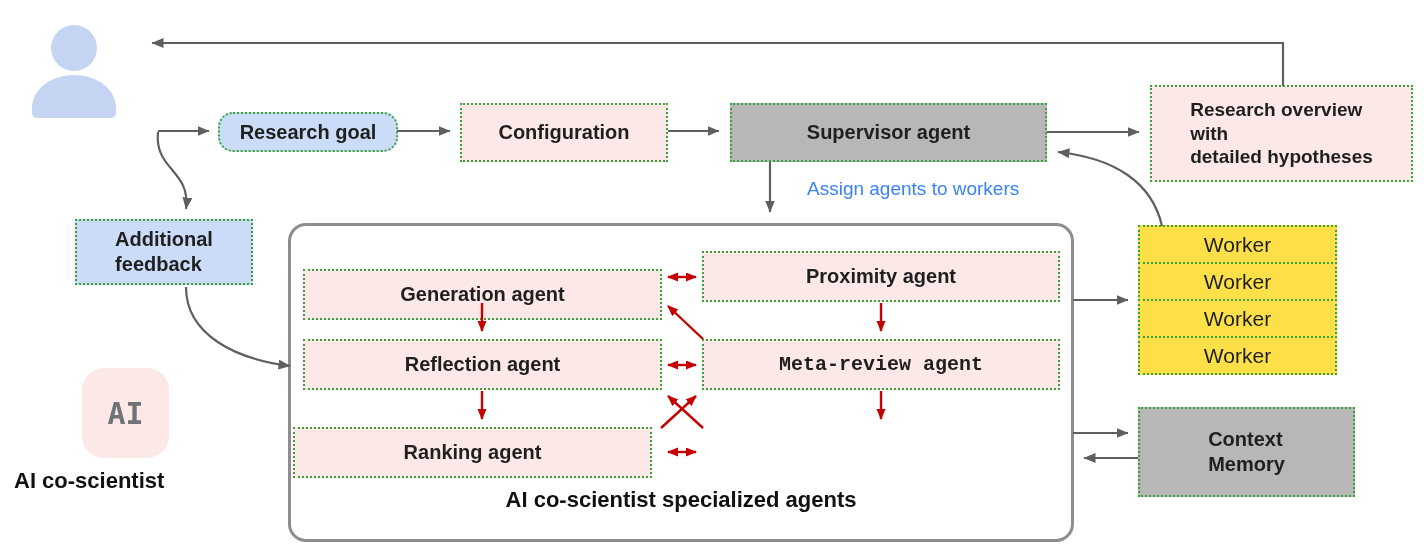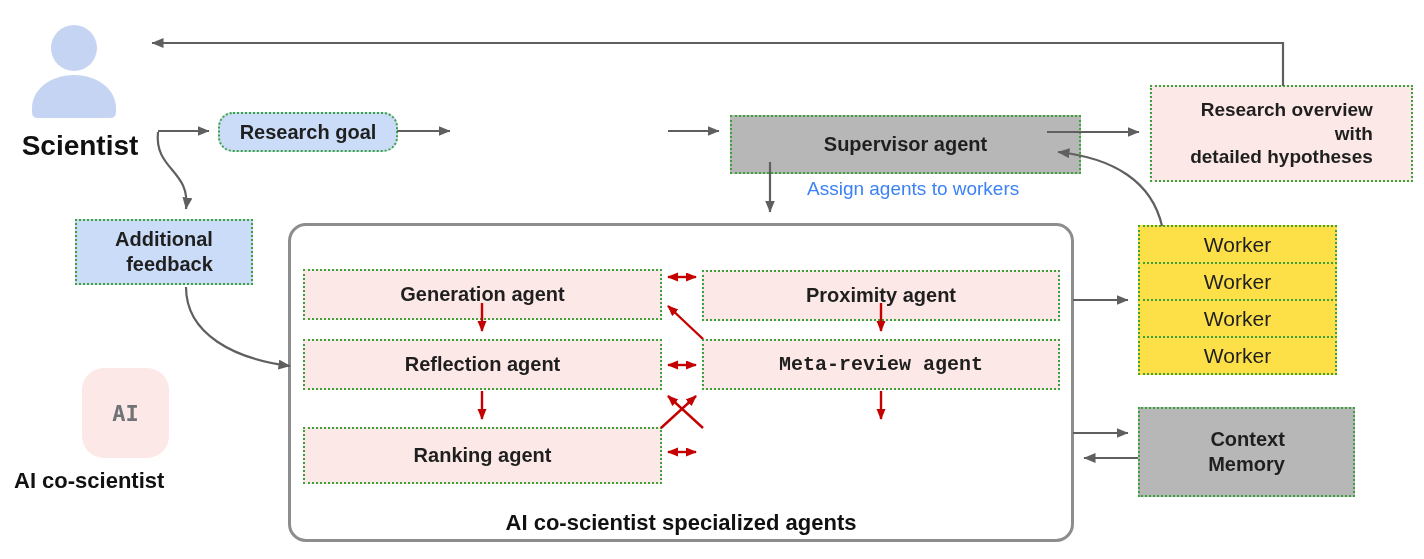--- a/index.html
+++ b/index.html
@@ -8,21 +8,21 @@
     width:1424px;height:559px;
     background:#ffffff;
     font-family:"Liberation Sans", sans-serif;
     color:#1f1f1f;
     overflow:hidden;
   }
   .box{
     position:absolute;
     box-sizing:border-box;
     display:flex;align-items:center;justify-content:center;
-    text-align:right;
+    text-align:left;
     border:2px dotted #3ba23b;
     font-weight:bold;font-size:20px;line-height:1.25;
     white-space:pre-line;
   }
   .blue{background:#cbdcf8;}
   .pink{background:#fce8e6;}
   .gray{background:#b7b7b7;}
   .panel{
     position:absolute;box-sizing:border-box;
     border:3px solid #8d8d8d;border-radius:18px;background:#ffffff;
@@ -39,61 +39,61 @@
     font-size:21px;font-weight:normal;
   }
   .worker-row:first-child{margin-top:0;}
   #workers{position:absolute;left:1138px;top:225px;}
   .annotation{position:absolute;font-size:19px;font-weight:normal;color:#3b82f6;margin-left:20px;}
   .ai-badge{
     position:absolute;left:82px;top:368px;width:87px;height:90px;
     background:#fce8e6;border-radius:22px;
     display:flex;align-items:center;justify-content:center;
     font-family:"DejaVu Sans Mono", monospace;
-    font-size:22px;font-weight:bold;color:#6f7276;
+    font-size:30px;font-weight:bold;color:#6f7276;
   }
   svg.layer{position:absolute;left:0;top:0;pointer-events:none;}
 </style>
 </head>
 <body>
 
 <div id="canvas">
 
   <div style="position:absolute;left:28px;top:22px;width:92px;height:96px;">
     <svg width="92" height="96" viewBox="0 0 92 96">
       <circle cx="46" cy="26" r="23" fill="#c6d4f3"></circle>
       <path d="M46,53 C22,53 4,68 4,86 L4,90 Q4,96 10,96 L82,96 Q88,96 88,90 L88,86 C88,68 70,53 46,53 Z" fill="#c6d4f3"></path>
     </svg>
   </div>
-  <div class="plain-label" style="left:8px;top:130px;width:144px;text-align:center;font-size:28px;">Scientist</div>
 
   <div class="ai-badge">
     <span>AI</span>
   </div>
   <div class="plain-label" style="left:14px;top:468px;width:220px;font-size:22px;">AI co-scientist</div>
 
   <div class="box blue" style="left:218px;top:112px;width:180px;height:40px;border-radius:15px;">Research goal</div>
-  <div class="box gray" style="left:730px;top:103px;width:351px;height:59px;margin-top:12px;">Supervisor agent</div>
+  <div class="box pink" style="left:460px;top:103px;width:208px;height:59px;">Configuration</div>
+  <div class="box gray" style="left:730px;top:103px;width:317px;height:59px;">Supervisor agent</div>
   <div class="box pink" style="left:1150px;top:85px;width:263px;height:97px;font-size:19px;">Research overview
 with
 detailed hypotheses</div>
   <div class="box blue" style="left:75px;top:219px;width:178px;height:66px;">Additional
 feedback</div>
 
   <div class="annotation" style="left:787px;top:178px;">Assign agents to workers</div>
 
   <div class="panel" style="left:288px;top:223px;width:786px;height:319px;"></div>
 
   <div class="box pink" style="left:303px;top:269px;width:359px;height:51px;">Generation agent</div>
-  <div class="box pink" style="left:702px;top:251px;width:358px;height:51px;margin-top:19px;">Proximity agent</div>
+  <div class="box pink" style="left:702px;top:251px;width:358px;height:51px;">Proximity agent</div>
   <div class="box pink" style="left:303px;top:339px;width:359px;height:51px;">Reflection agent</div>
   <div class="box pink" style="left:702px;top:339px;width:358px;height:51px;font-family:Liberation Mono, monospace;">Meta-review agent</div>
-  <div class="box pink" style="left:303px;top:427px;width:359px;height:57px;">Ranking agent</div>
+  <div class="box pink" style="left:293px;top:427px;width:359px;height:51px;">Ranking agent</div>
 
-  <div class="caption" style="left:288px;top:510px;width:786px;">AI co-scientist specialized agents</div>
+  <div class="caption" style="left:288px;top:487px;width:786px;">AI co-scientist specialized agents</div>
 
   <div id="workers">
     <div class="worker-row">Worker</div>
     <div class="worker-row">Worker</div>
     <div class="worker-row">Worker</div>
     <div class="worker-row">Worker</div>
   </div>
 
   <div class="box gray" style="left:1138px;top:407px;width:217px;height:90px;">Context
 Memory</div>

